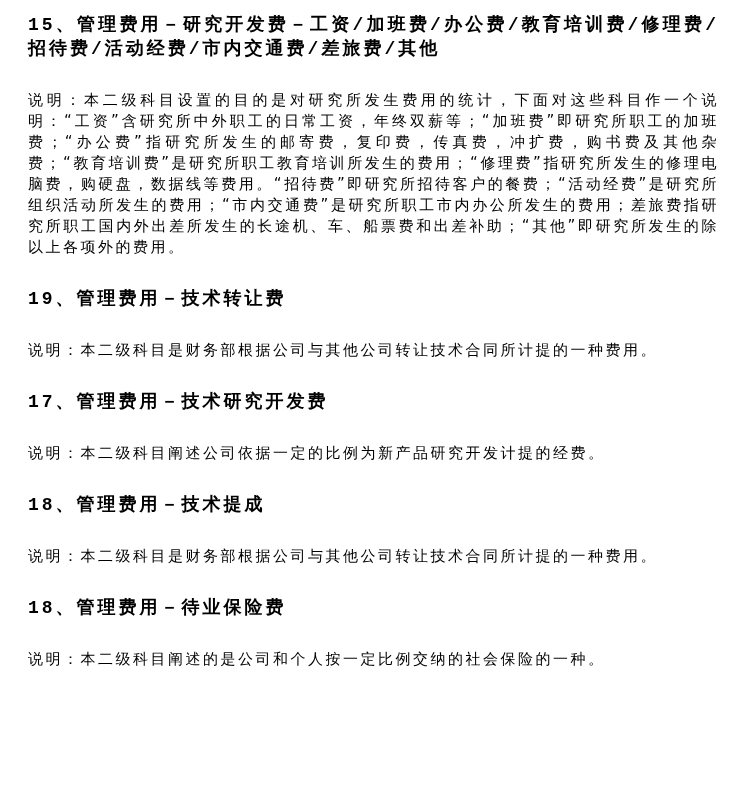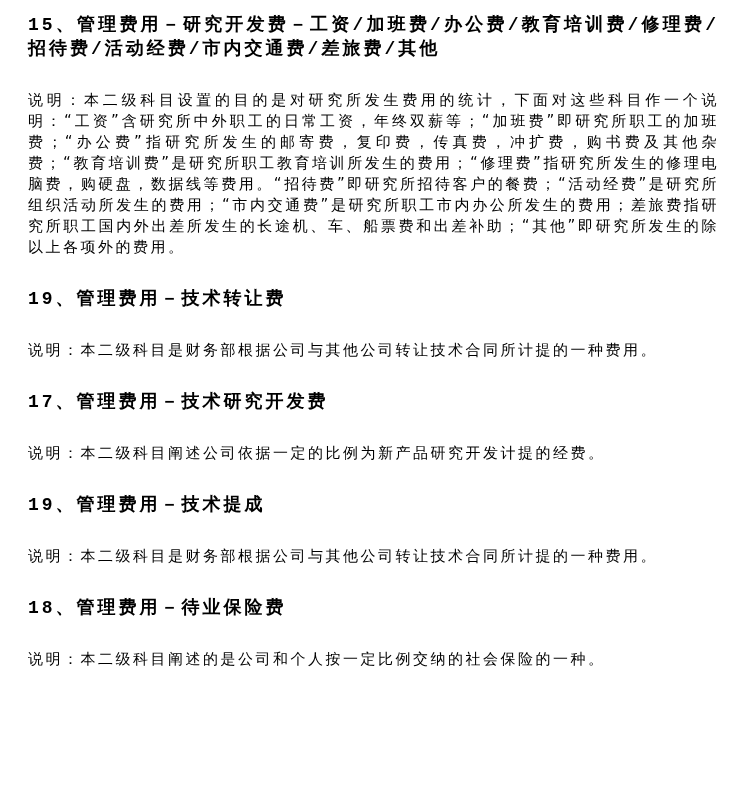--- a/index.html
+++ b/index.html
@@ -57,21 +57,21 @@
     <h2 class="section-heading">19、管理费用－技术转让费</h2>
     <p class="section-body">说明：本二级科目是财务部根据公司与其他公司转让技术合同所计提的一种费用。</p>
   </section>
 
   <section class="doc-section">
     <h2 class="section-heading">17、管理费用－技术研究开发费</h2>
     <p class="section-body">说明：本二级科目阐述公司依据一定的比例为新产品研究开发计提的经费。</p>
   </section>
 
   <section class="doc-section">
-    <h2 class="section-heading">19、管理费用－技术提成</h2>
+    <h2 class="section-heading">18、管理费用－技术提成</h2>
     <p class="section-body">说明：本二级科目是财务部根据公司与其他公司转让技术合同所计提的一种费用。</p>
   </section>
 
   <section class="doc-section">
     <h2 class="section-heading">18、管理费用－待业保险费</h2>
     <p class="section-body">说明：本二级科目阐述的是公司和个人按一定比例交纳的社会保险的一种。</p>
   </section>
 
 </div>
 

